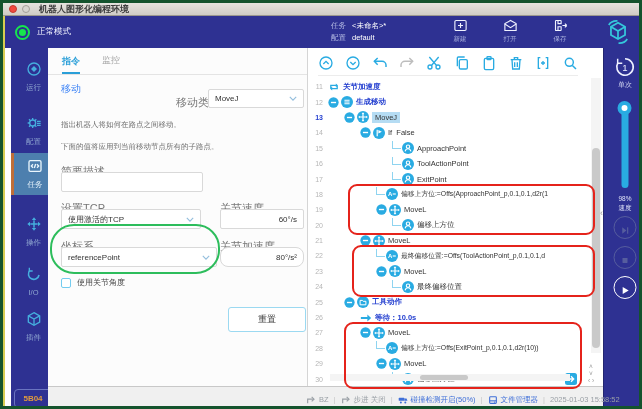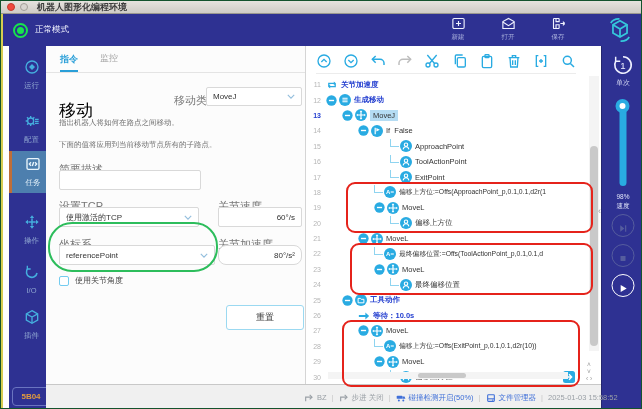--- a/index.html
+++ b/index.html
@@ -1,18 +1,18 @@
 <!DOCTYPE html>
 <html><head>
 <meta charset="utf-8">
 <style>
   * { margin:0; padding:0; box-sizing:border-box; }
   html,body { background:#e9e9e9; }
   body { font-family:"Liberation Sans","DejaVu Sans",sans-serif; }
-  .window { position:relative; width:642px; height:409px; background:#fff; border:1px solid #14532d; overflow:hidden; }
+  .window { position:relative; width:642px; height:409px; background:#fff; border:3px solid #14532d; overflow:hidden; }
 
   
   .titlebar { position:absolute; left:0; top:0; width:100%; height:13px; background:linear-gradient(#e6e3de,#cfccc6); border-bottom:1px solid #9a978f; display:flex; align-items:center; gap:5px; padding-left:6px; }
   .tl-dot { width:8px; height:8px; border-radius:50%; }
   .tl-red { background:#f0493e; border:1px solid #c23a30; }
   .tl-gray { background:#d8d5d0; border:1px solid #a39f99; }
   .title-text { font-size:9px; font-weight:bold; color:#3b3b3b; margin-left:4px; white-space:nowrap; }
 
   
   .appbar { position:absolute; left:0; top:13px; width:100%; height:32px; background:#2e3192; }
@@ -38,21 +38,21 @@
   .rail-item.active svg { color:#eaf6fd; }
   .rail-item.active .rlabel { color:#eaf6fd; }
   .rail-badge { position:absolute; left:3px; bottom:4px; width:38px; height:19px; border:1px solid #6a74c0; border-radius:4px; color:#e09a3e; font-size:8px; font-weight:bold; display:flex; align-items:center; justify-content:center; }
   .left-edge { position:absolute; left:0; top:13px; width:2px; height:396px; background:#d6cd52; z-index:60; pointer-events:none; }
 
   
   .form-panel { position:absolute; left:45px; top:45px; width:260px; height:338px; background:#fcfcfc; border-right:1px solid #d5d5d5; }
   .tabs { position:absolute; left:0; top:0; width:100%; height:27px; border-bottom:1px solid #e4e4e4; display:flex; align-items:flex-end; padding-left:14px; gap:22px; }
   .tab { font-size:9px; padding-bottom:7px; color:#a6a6a6; cursor:pointer; }
   .tab.active { color:#2a9fd8; font-weight:bold; border-bottom:2.5px solid #2a9fd8; padding-bottom:4.5px; }
-  .form-title { position:absolute; left:13px; top:34px; font-size:17px; color:#000000;margin-top:19px; }
+  .form-title { position:absolute; left:13px; top:34px; font-size:10px; color:#3b82f6; }
   .flabel { position:absolute; font-size:11px; color:#777; white-space:nowrap; }
   .fdesc { position:absolute; left:13px; font-size:7.5px; color:#6e6e6e; white-space:nowrap; }
   .fbox { position:absolute; background:#fff; border:1px solid #d9d9d9; border-radius:2px; font-size:8px; color:#333; display:flex; align-items:center; padding:0 6px; }
   .fbox.dd { justify-content:space-between; cursor:pointer; }
   .fbox.num { justify-content:flex-end; }
   .dd-ch { width:8px; height:5px; color:#93bedd; flex:0 0 auto; margin-left:4px; }
   .dd-ch svg { width:8px; height:5px; display:block; }
   .checkline { position:absolute; left:13px; top:229px; display:flex; align-items:center; gap:6px; }
   .checkbox { width:10px; height:10px; border:1.5px solid #74ccf0; border-radius:2px; background:#fff; cursor:pointer; }
   .checklabel { font-size:8px; color:#444; }
@@ -123,20 +123,24 @@
     <span class="title-text">机器人图形化编程环境</span>
   </div>
 
   <div class="appbar">
     <div class="mode">
       <span class="mode-ring">
           <i></i>
         </span>
       <span class="mode-label">正常模式</span>
     </div>
+    <div class="taskinfo">
+      <div><span class="lbl">任务</span><span>&lt;未命名&gt;*</span></div>
+      <div><span class="lbl">配置</span><span>default</span></div>
+    </div>
     <div class="appbar-actions">
         <div class="act">
           <span style="width: 15px; height: 15px;"><svg viewBox="0 0 24 24" fill="none" stroke="currentColor" stroke-width="1.8">
               <rect x="3" y="4" width="18" height="16" rx="2"></rect>
               <path d="M12 8v8M8 12h8"></path>
             </svg></span>
           <span class="alabel">新建</span>
         </div>
         <div class="act">
           <span style="width: 15px; height: 15px;"><svg viewBox="0 0 24 24" fill="none" stroke="currentColor" stroke-width="1.8">

